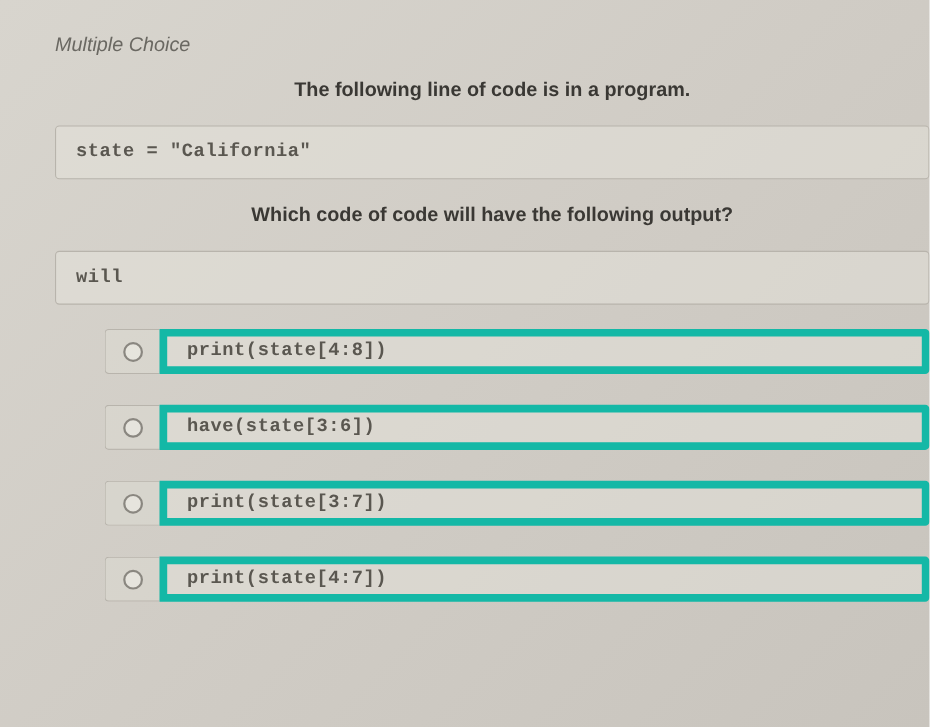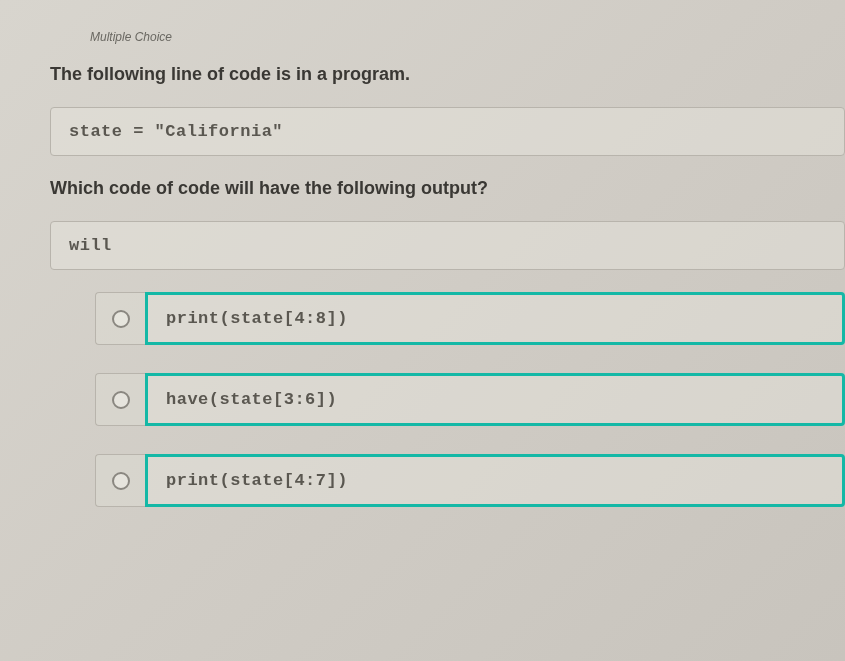--- a/index.html
+++ b/index.html
@@ -12,29 +12,29 @@
       background: linear-gradient(135deg, #d8d5ce 0%, #d0ccc5 50%, #c8c4bd 100%);
       width: 845px;
       height: 661px;
       padding: 30px 0 0 50px;
       overflow: hidden;
       position: relative;
     }
     .question-type {
       font-style: italic;
       color: #6a6862;
-      font-size: 12px;
+      font-size: 18px;
       margin-bottom: 20px;
-      margin-left: 40px;
     }
     .question-text {
       font-weight: bold;
       color: #3a3834;
       font-size: 18px;
       margin-bottom: 22px;
+      text-align: center;
     }
     .code-box {
       border: 1px solid #b8b4ac;
       background: rgba(230, 227, 220, 0.5);
       border-radius: 4px;
       padding: 14px 18px;
       margin-bottom: 22px;
       margin-right: 0;
     }
     .code-text {
@@ -65,24 +65,24 @@
     }
     .radio-circle {
       width: 18px;
       height: 18px;
       border: 2px solid #8a8780;
       border-radius: 50%;
       background: rgba(240, 238, 232, 0.6);
     }
     .option-code-box {
       flex: 1;
-      border: 3px solid #14b8a6;
+      border: 7px solid #14b8a6;
       background: rgba(230, 227, 220, 0.5);
       border-radius: 0 4px 4px 0;
-      padding: 14px 18px;
+      padding: 4px 18px;
     }
     .option-code-text {
       font-family: 'Courier New', Courier, monospace;
       font-weight: bold;
       color: #5a5750;
       font-size: 17px;
       letter-spacing: 0.5px;
     }
   </style>
 </head>
@@ -115,20 +115,28 @@
 
   <div class="option-row">
     <div class="radio-cell">
       <div class="radio-circle"></div>
     </div>
     <div class="option-code-box">
       <span class="option-code-text">have(state[3:6])</span>
     </div>
   </div>
 
+  <div class="option-row">
+    <div class="radio-cell">
+      <div class="radio-circle"></div>
+    </div>
+    <div class="option-code-box">
+      <span class="option-code-text">print(state[3:7])</span>
+    </div>
+  </div>
 
   <div class="option-row">
     <div class="radio-cell">
       <div class="radio-circle"></div>
     </div>
     <div class="option-code-box">
       <span class="option-code-text">print(state[4:7])</span>
     </div>
   </div>
 

